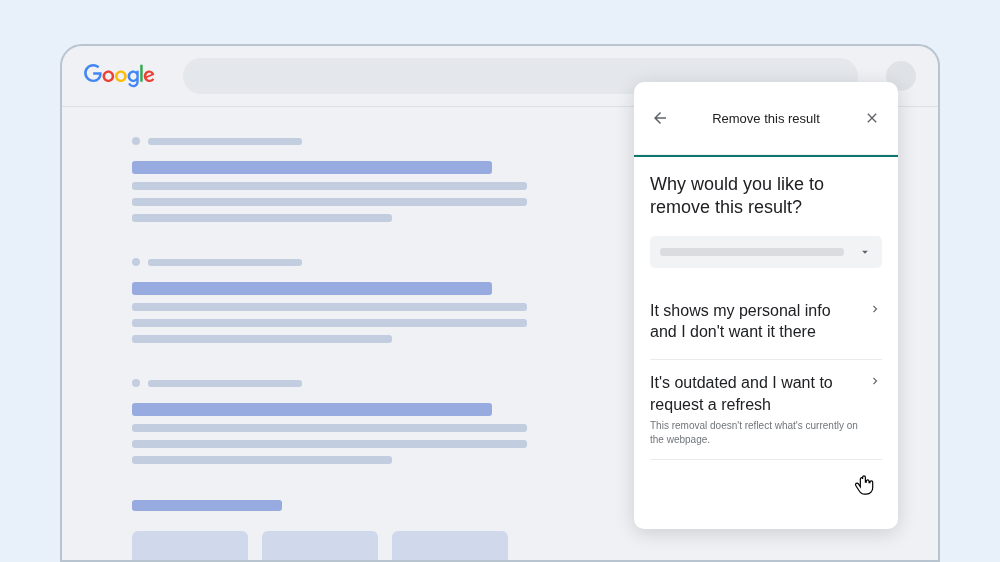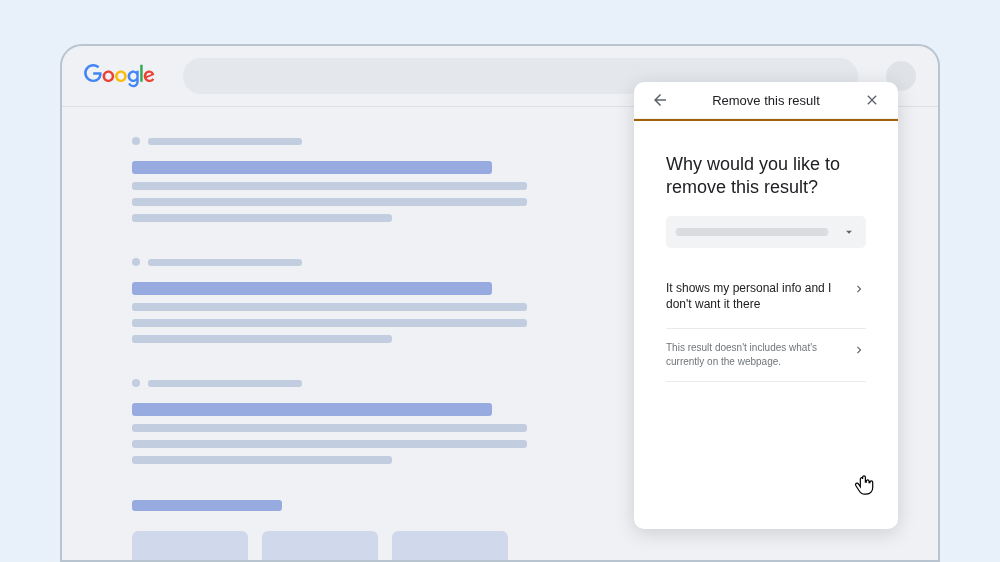--- a/index.html
+++ b/index.html
@@ -144,21 +144,21 @@
       box-shadow: 0 4px 20px rgba(0,0,0,0.15);
       display: flex;
       flex-direction: column;
       overflow: hidden;
     }
     
     .modal-header {
       display: flex;
       align-items: center;
       justify-content: space-between;
-      padding: 8px 16px;
+      padding: 26px 16px;
       border-bottom: 1px solid #f0f0f0;
     }
     
     .modal-header-title {
       font-size: 13px;
       font-weight: 500;
       color: #202124;
     }
     
     .icon-btn {
@@ -167,22 +167,22 @@
       display: flex;
       align-items: center;
       justify-content: center;
       cursor: pointer;
       color: #5f6368;
       background: none;
       border: none;
     }
     
     .modal-body {
-      padding: 32px;
-      border-top: 2px solid #a16207;
+      padding: 16px;
+      border-top: 2px solid #0f766e;
       flex: 1;
       overflow: hidden;
     }
     
     .modal-question {
       font-size: 18px;
       font-weight: 400;
       color: #202124;
       line-height: 1.3;
       margin-bottom: 16px;
@@ -224,21 +224,21 @@
     
     .option-item:last-of-type {
       border-bottom: 1px solid #e8eaed;
     }
     
     .option-content {
       flex: 1;
     }
     
     .option-title {
-      font-size: 12px;
+      font-size: 16px;
       color: #202124;
       line-height: 1.35;
       margin-bottom: 4px;
     }
     
     .option-desc {
       font-size: 10px;
       color: #70757a;
       line-height: 1.4;
     }
@@ -351,21 +351,22 @@
         <div class="option-title">It shows my personal info and I don't want it there</div>
       </div>
       <svg class="option-chevron" width="14" height="14" viewBox="0 0 24 24" fill="currentColor">
           <path d="M10 6L8.59 7.41 13.17 12l-4.58 4.59L10 18l6-6z"></path>
         </svg>
     </div>
 
 
     <div class="option-item">
       <div class="option-content">
-        <div class="option-desc">This result doesn't includes what's currently on the webpage.</div>
+        <div class="option-title">It's outdated and I want to request a refresh</div>
+        <div class="option-desc">This removal doesn't reflect what's currently on the webpage.</div>
       </div>
       <svg class="option-chevron" width="14" height="14" viewBox="0 0 24 24" fill="currentColor">
           <path d="M10 6L8.59 7.41 13.17 12l-4.58 4.59L10 18l6-6z"></path>
         </svg>
     </div>
 
   </div>
 </div>
 
 <div class="cursor-pointer">

